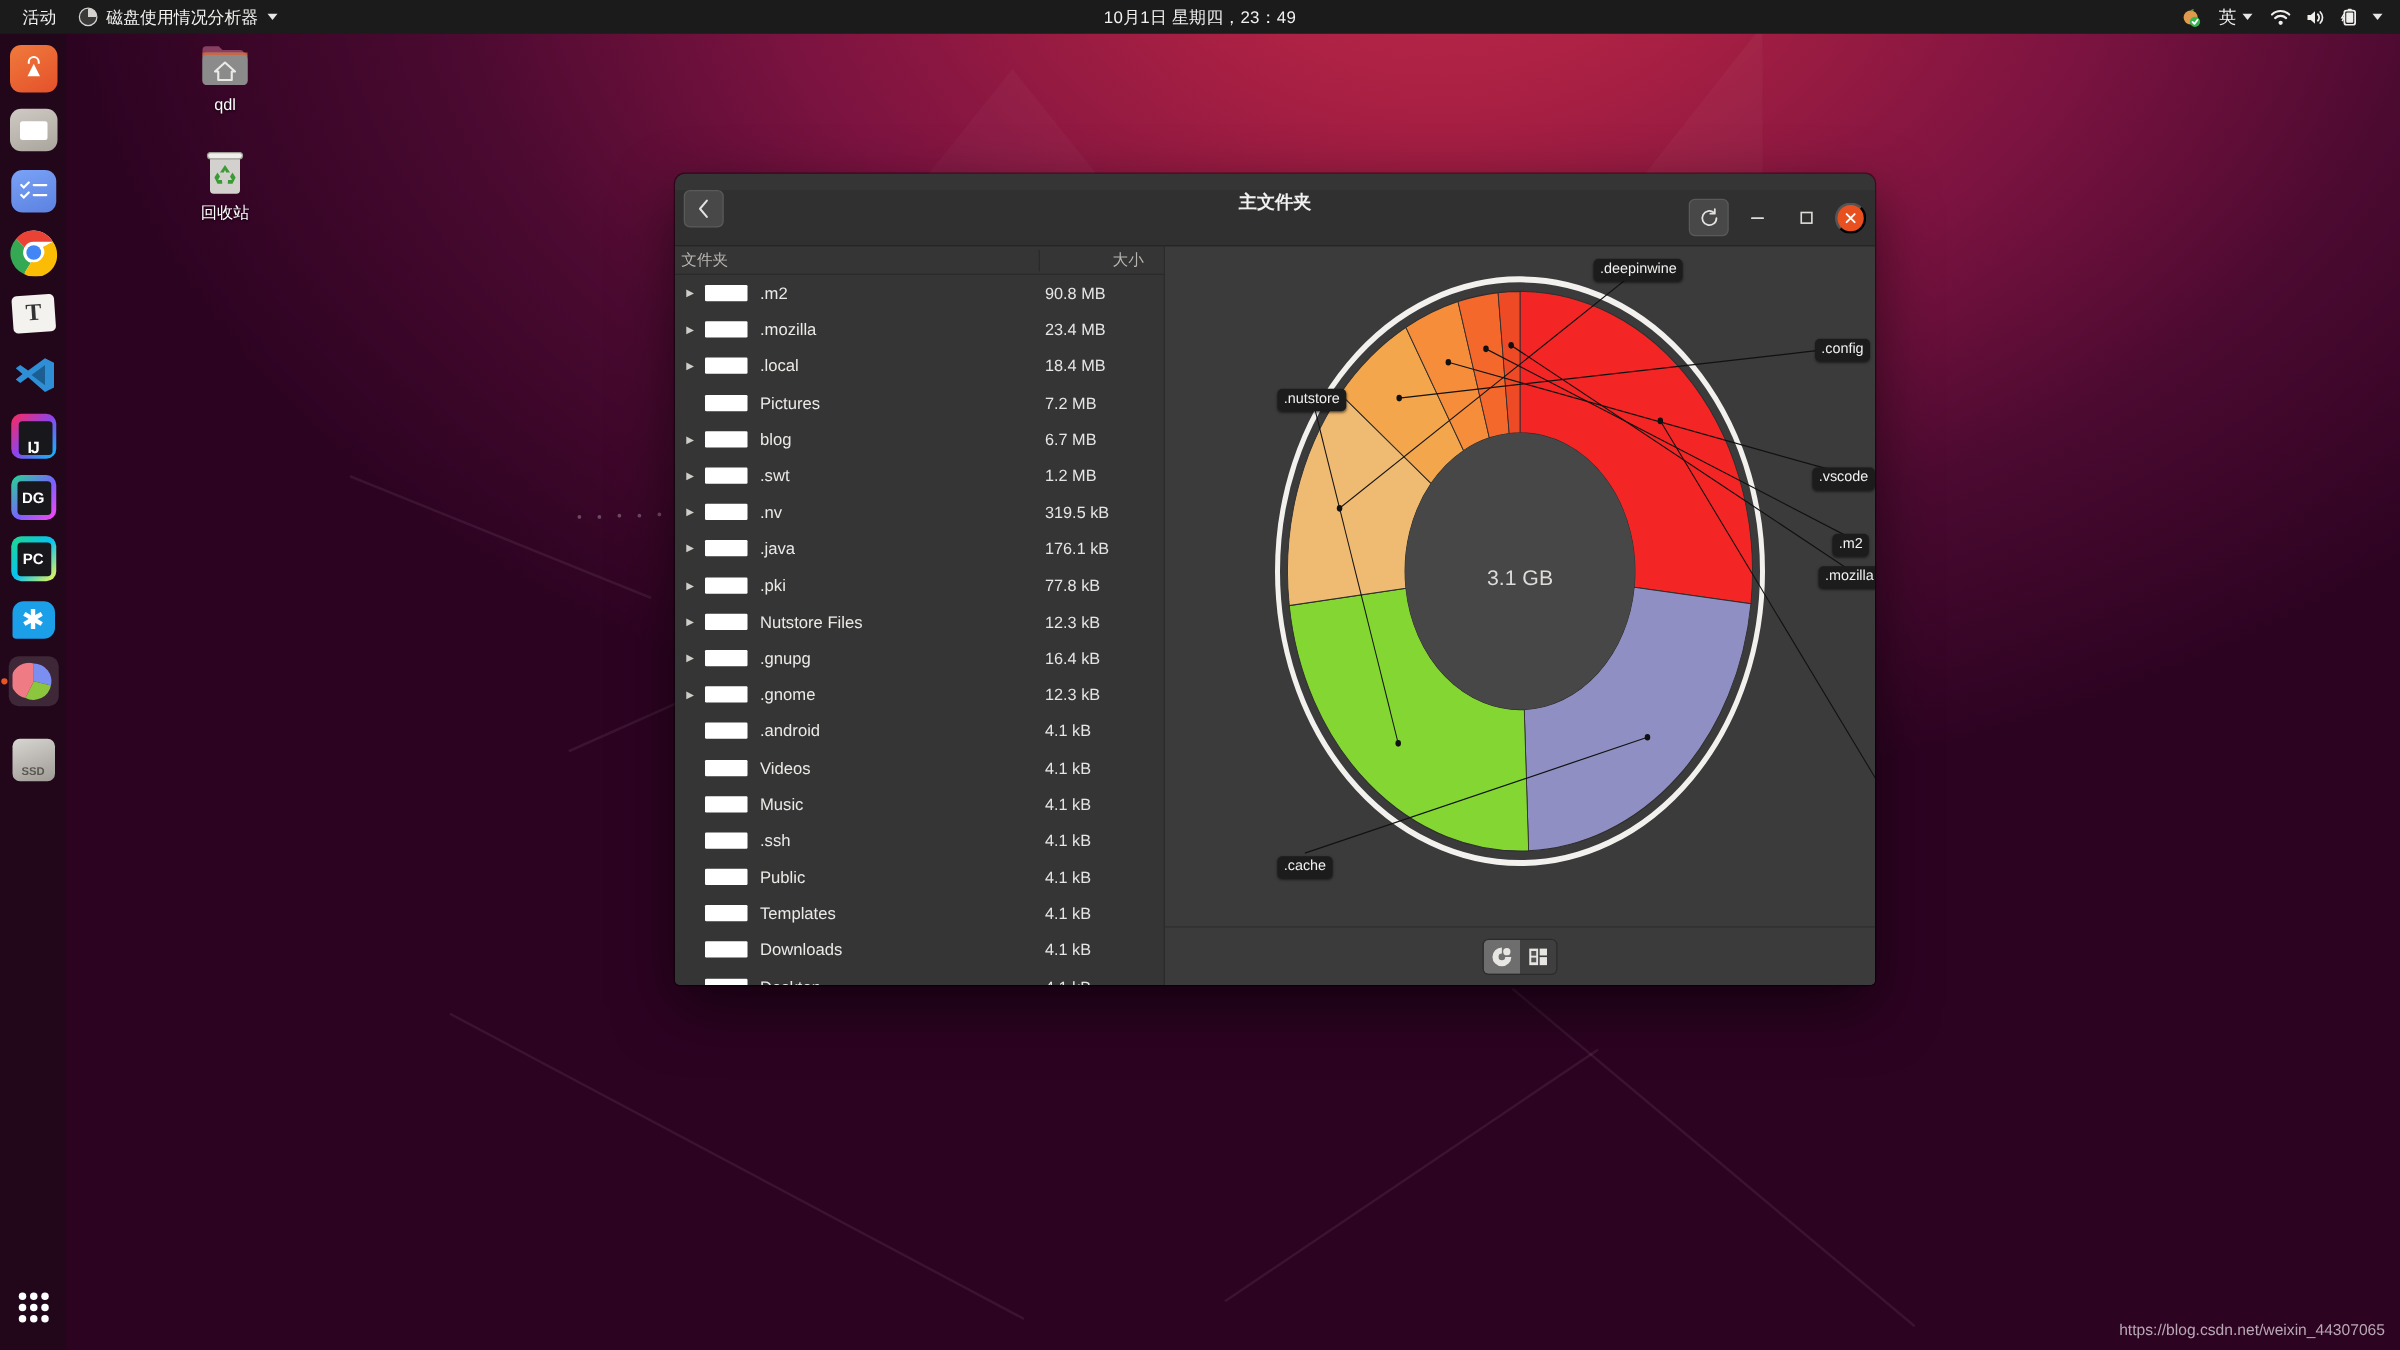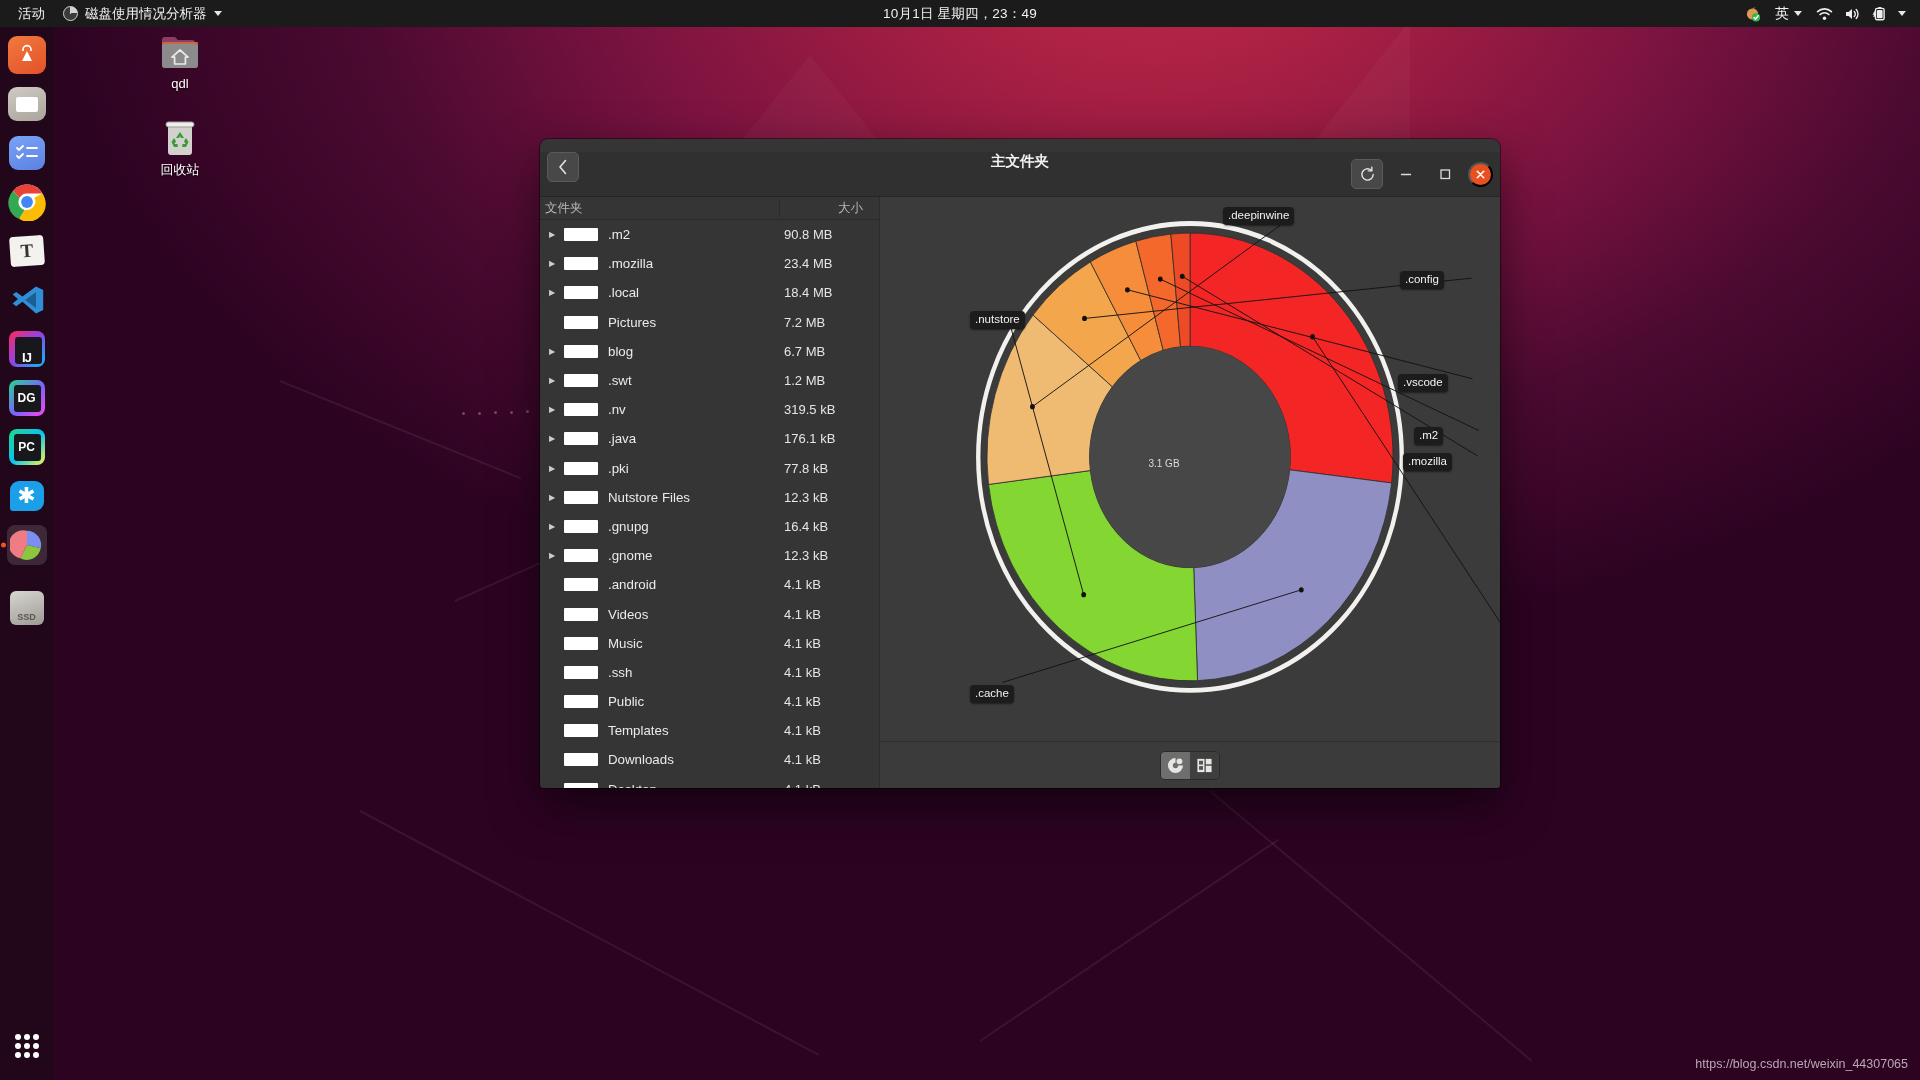--- a/index.html
+++ b/index.html
@@ -148,21 +148,21 @@
     width: 25px; height: 25px; border-radius: 50%;
     background: #e8501f; color: #fff;
     display:flex; align-items:center; justify-content:center;
     font-size: 13px; line-height: 1; font-weight: 600;
   }
 
   #body-area { flex: 1; display: flex; min-height: 0; }
 
   
   #left-pane {
-    width: 340px; background: #353535; display: flex; flex-direction: column;
+    width: 392px; background: #353535; display: flex; flex-direction: column;
     border-right: 1px solid #2b2b2b; min-height: 0;
   }
   #list-head {
     display: flex; height: 23px; align-items: center;
     background: #353535; border-bottom: 1px solid #2a2a2a;
     color: #b9b6b2; font-size: 12.5px; flex-shrink: 0;
   }
   #list-head .col-name { flex: 1; padding-left: 5px; }
   #list-head .col-size { width: 92px; text-align: right; padding-right: 8px; border-left: 1px solid #2a2a2a; }
   #list-head .col-grip { width: 8px; border-left: 1px solid #2a2a2a; }
@@ -191,21 +191,21 @@
     color: #f2f1f0;
     font-size: 11.5px;
     padding: 2px 5px 3px;
     border-radius: 4px;
     white-space: nowrap;
     line-height: 1.15;
     box-shadow: 0 1px 2px rgba(0,0,0,.5);
   }
   #center-size {
     position: absolute;
-    color: #dedcd9; font-size: 10px;
+    color: #dedcd9; font-size: 17px;
     transform: translate(-50%,-50%);
   }
   #bottom-bar {
     height: 47px; background: #3b3b3b; border-top: 1px solid #2f2f2f;
     display: flex; align-items: center; justify-content: center; gap: 0; flex-shrink: 0;
   }
   .seg-group { display: flex; border-radius: 5px; overflow: hidden; border: 1px solid #2b2b2b; }
   .seg-btn {
     width: 29px; height: 27px; background: #3f3f3f;
     display: flex; align-items: center; justify-content: center;

